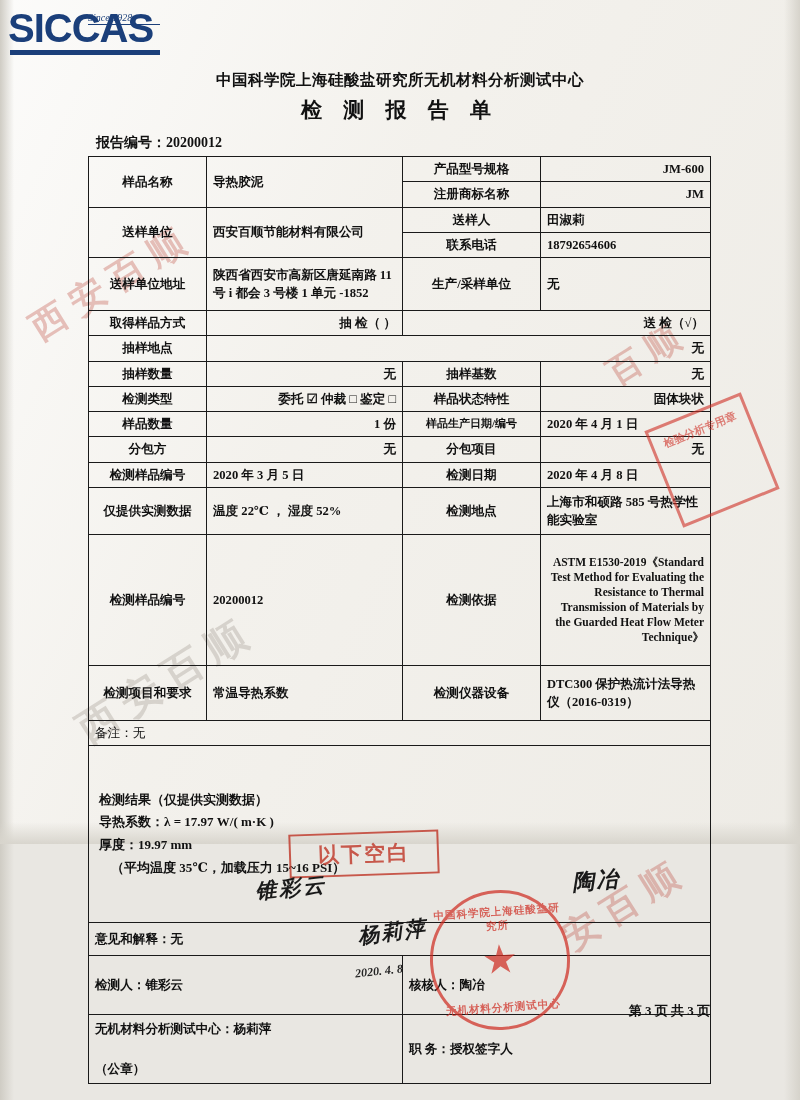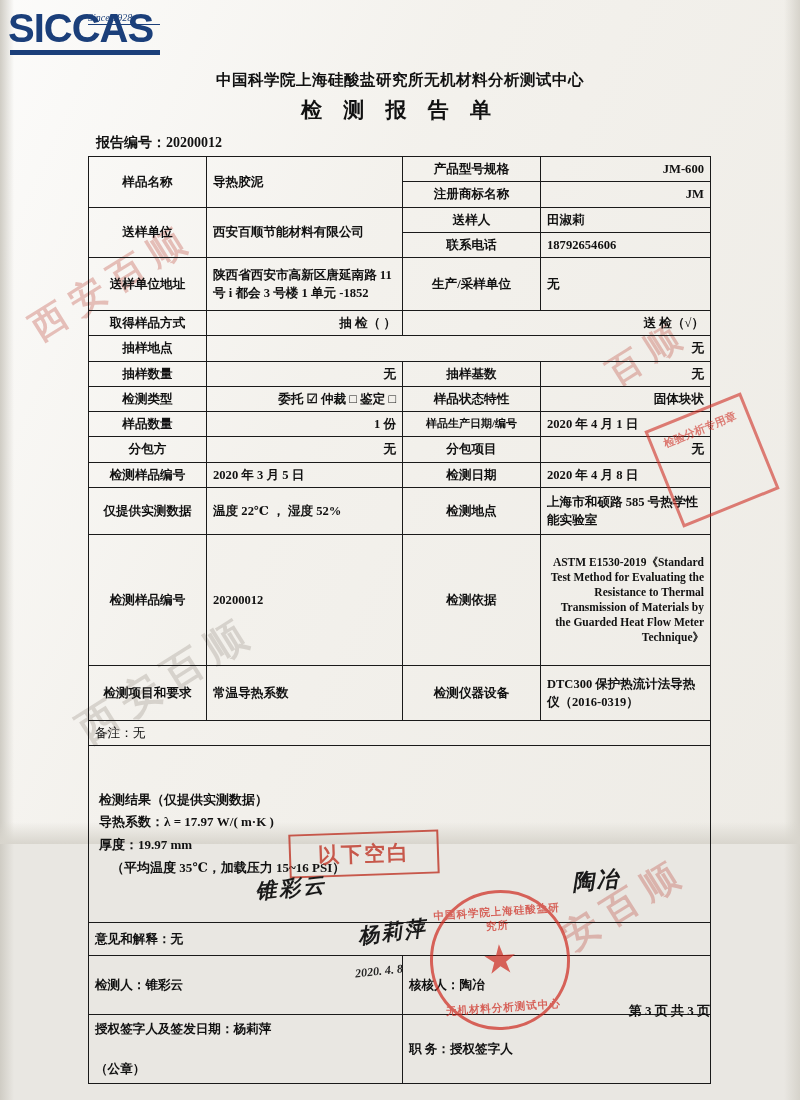--- a/index.html
+++ b/index.html
@@ -473,21 +473,21 @@
         <td class="opinion-cell" colspan="4">意见和解释：无</td>
       </tr>
 
       <tr class="sign-row">
         <td class="lbl-left" colspan="2">检测人：锥彩云</td>
         <td class="lbl-left" colspan="2">核核人：陶冶</td>
       </tr>
 
       <tr class="sign-row2">
         <td class="lbl-left" colspan="2">
-          <div>授权签字人及签发日期：杨莉萍</div>
+          <div>无机材料分析测试中心：杨莉萍</div>
           <div style="margin-top:22px">（公章）</div>
         </td>
         <td class="lbl-left" colspan="2">职  务：授权签字人</td>
       </tr>
     </tbody>
   </table>
 
   <div class="hand" id="sig-jian">锥彩云</div>
   <div class="hand" id="sig-tao">陶冶</div>
   <div class="hand" id="sig-yang">杨莉萍</div>

